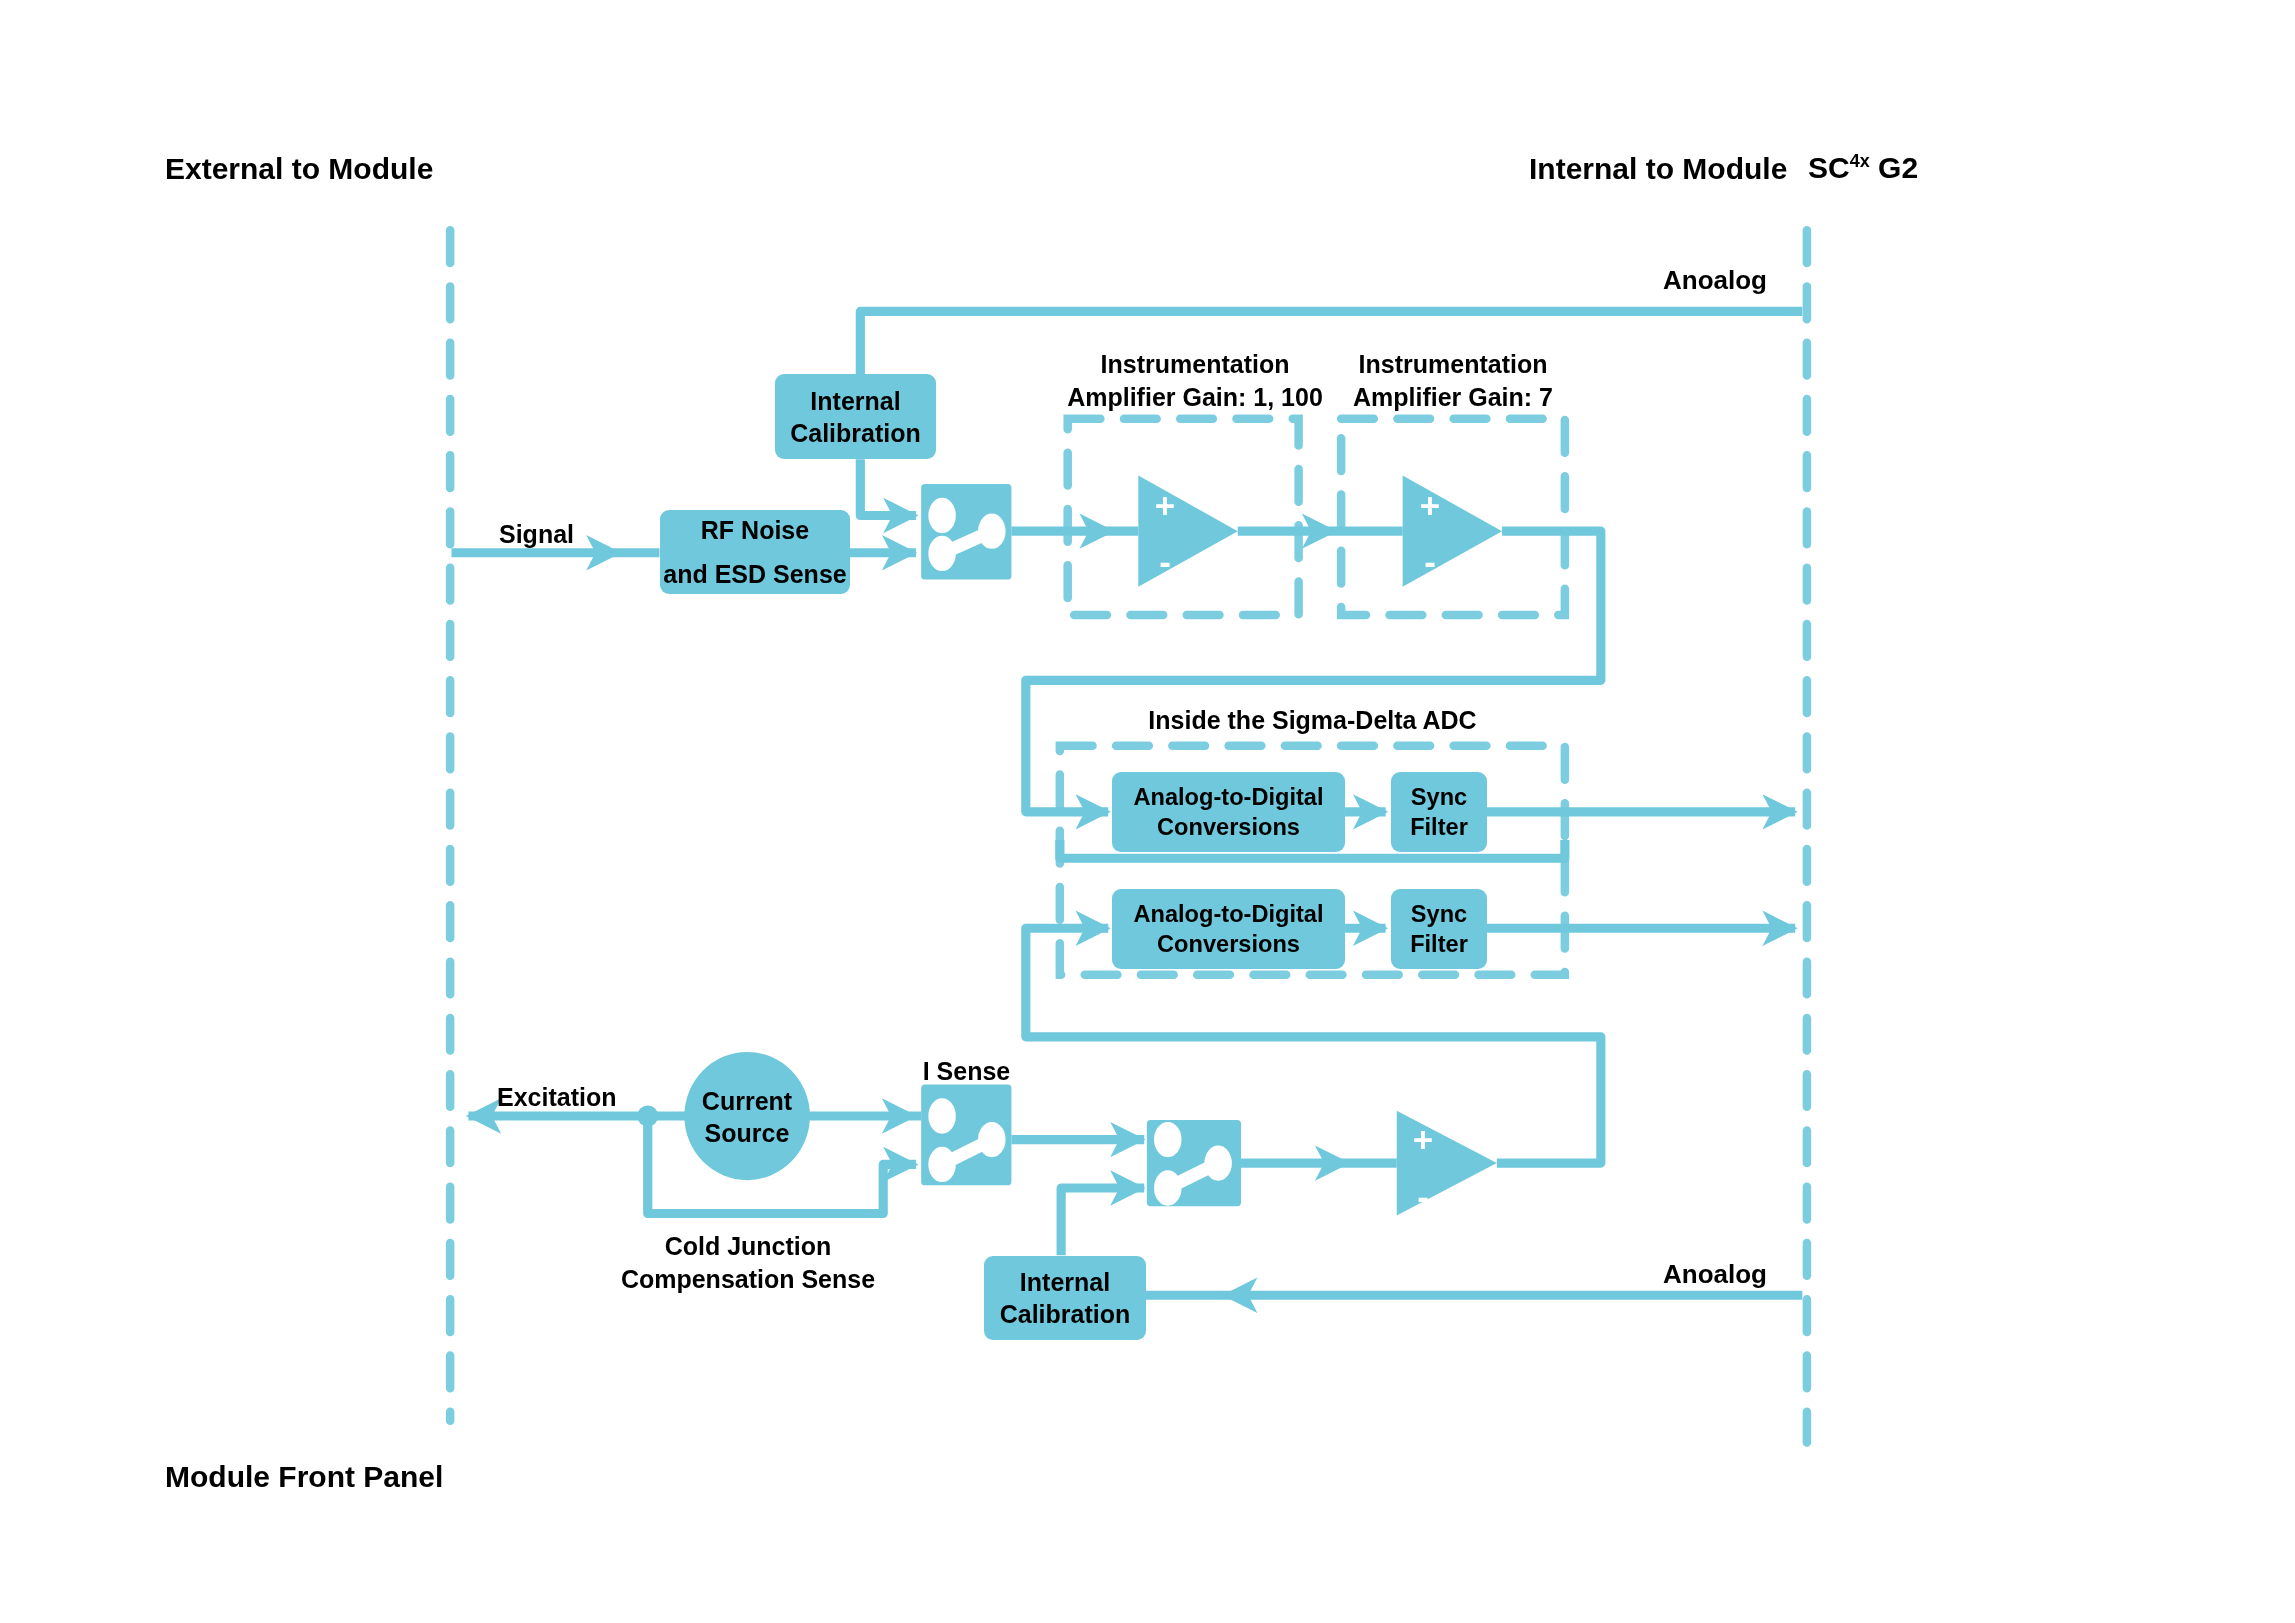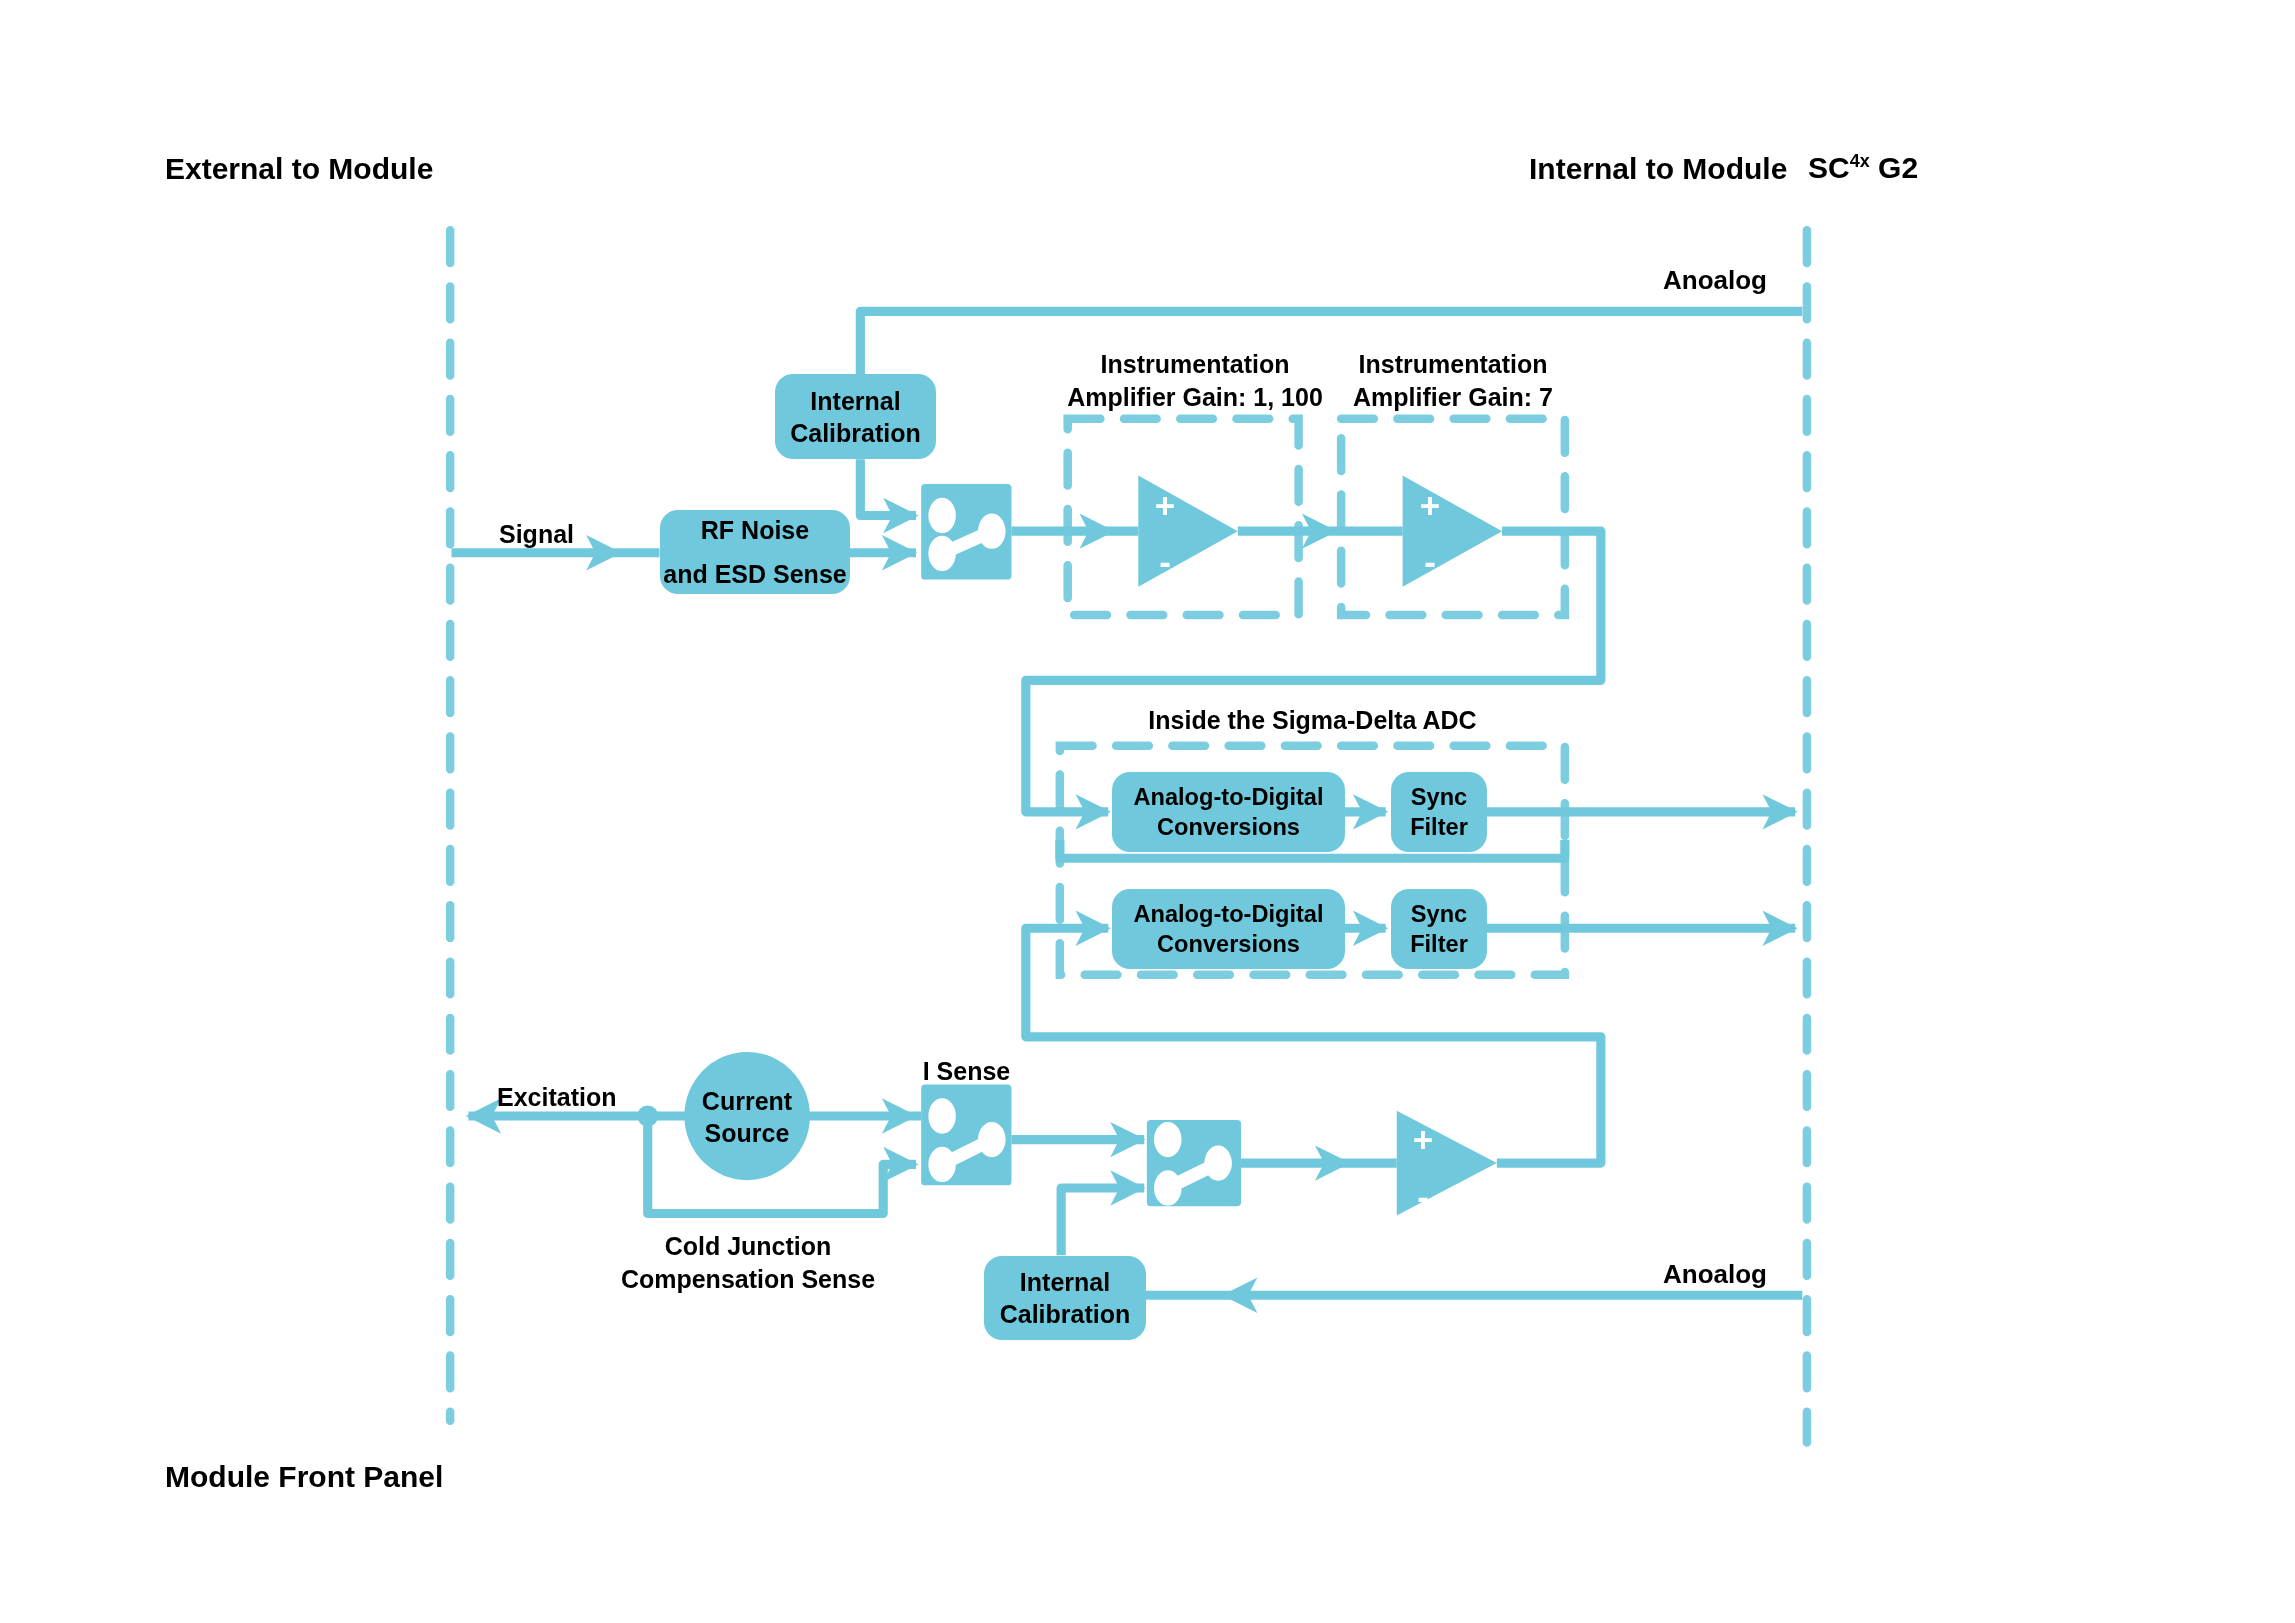--- a/index.html
+++ b/index.html
@@ -19,21 +19,21 @@
   .wire{fill:none;stroke:var(--accent);stroke-width:14;stroke-linejoin:round;stroke-linecap:butt;}
   .dash{fill:none;stroke:var(--dashed);stroke-width:13;stroke-dasharray:50 36;stroke-linecap:round;}
   .arrow{fill:var(--accent);stroke:none;}
   .solid{fill:var(--accent);stroke:none;}
   .term{fill:#ffffff;stroke:none;}
   .sw-bar{stroke:#ffffff;stroke-width:20;stroke-linecap:round;}
   .box{
     position:absolute;background:var(--accent);color:var(--ink);
     font-weight:bold;font-size:25px;line-height:1.28;
     display:flex;flex-direction:column;align-items:center;justify-content:center;
-    text-align:center;border-radius:18px;
+    text-align:center;border-radius:9px;
   }
   .ghostbox{background:transparent;border-radius:0;}
   .lbl{
     position:absolute;color:var(--ink);font-weight:bold;
     font-size:25px;line-height:1.3;white-space:nowrap;
   }
   .lbl.center{text-align:center;white-space:normal;}
   .lbl.right{text-align:right;}
   .hdr{font-size:30px;}
   .pm{

